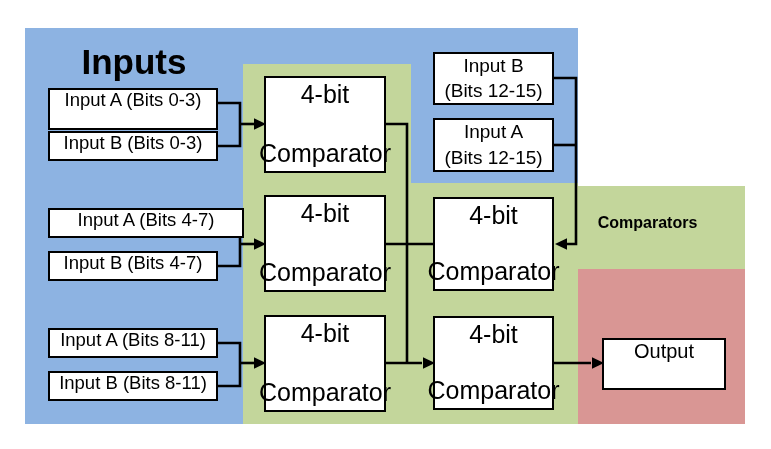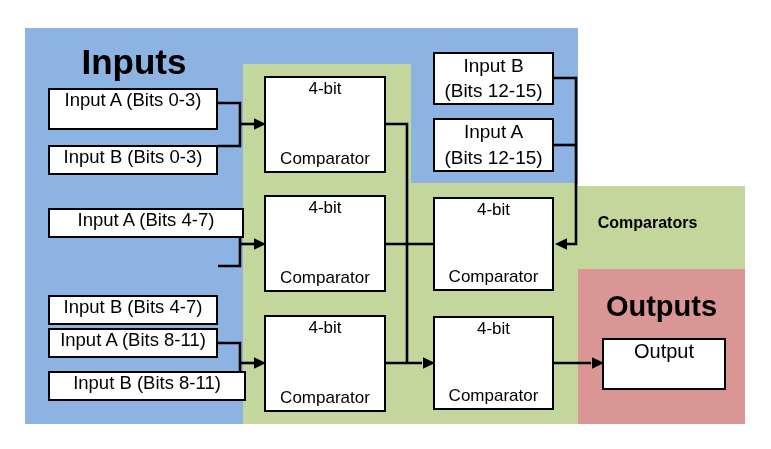--- a/index.html
+++ b/index.html
@@ -12,21 +12,21 @@
   .region.green{background:#C3D69B;}
   .region.red{background:#D99694;}
   .node{
     position:absolute;background:#ffffff;border:2.5px solid #000;box-sizing:border-box;
     display:flex;flex-direction:column;align-items:center;justify-content:space-between;
     text-align:center;line-height:1.12;
   }
   .node .l{display:block;white-space:nowrap;}
   .inbox{font-size:18.5px;}
   .inbox2{font-size:19px;line-height:1.25;}
-  .comp{font-size:17px;line-height:1.35;}
+  .comp{font-size:25px;line-height:1.35;}
   .outbox{font-size:20px;}
   .title{position:absolute;font-weight:700;text-align:center;white-space:nowrap;}
   .title.inputs{left:25px;top:42px;width:218px;font-size:35px;}
   .title.comparators{left:564px;top:214px;width:167px;font-size:16px;}
   .title.outputs{left:578px;top:290px;width:167px;font-size:29px;}
   svg.wires{position:absolute;left:0;top:0;}
   svg.wires path{stroke:#000;stroke-width:2.6;fill:none;}
   svg.wires polygon{fill:#000;stroke:none;}
 </style>
 </head>
@@ -41,21 +41,20 @@
   </div>
   <div>
     <div class="region green" style="left:243px;top:64px;width:168px;height:360px;"></div>
     <div class="region green" style="left:411px;top:183px;width:167px;height:241px;"></div>
     <div class="region green" style="left:578px;top:186px;width:167px;height:83px;"></div>
   </div>
   <div class="region red" style="left:578px;top:269px;width:167px;height:155px;"></div>
 
   <div class="title inputs">Inputs</div>
   <div class="title comparators">Comparators</div>
-  <div class="title outputs">Outputs</div>
 
   <svg class="wires" width="771" height="449">
     <g>
       <path d="M218 103 H240 V146 H218"></path>
       <path d="M240 124 H255"></path>
       <polygon points="266,124 254,118.2 254,129.8"></polygon>
     </g>
     <g>
       <path d="M218 223 H240 V266 H218"></path>
       <path d="M240 244 H255"></path>
@@ -83,33 +82,33 @@
     </g>
     <g>
       <path d="M554 363 H591"></path>
       <polygon points="604,363 592,357.2 592,368.8"></polygon>
     </g>
   </svg>
 
   <div class="node inbox" style="left:48px;top:88px;width:170px;height:42px;">
     <span class="l">Input A (Bits 0-3)</span>
   </div>
-  <div class="node inbox" style="left:48px;top:131px;width:170px;height:30px;margin-top:14px;">
+  <div class="node inbox" style="left:48px;top:131px;width:170px;height:30px;">
     <span class="l">Input B (Bits 0-3)</span>
   </div>
   <div class="node inbox" style="left:48px;top:208px;width:196px;height:30px;">
     <span class="l">Input A (Bits 4-7)</span>
   </div>
-  <div class="node inbox" style="left:48px;top:251px;width:170px;height:30px;margin-top:44px;">
+  <div class="node inbox" style="left:48px;top:251px;width:170px;height:30px;">
     <span class="l">Input B (Bits 4-7)</span>
   </div>
   <div class="node inbox" style="left:48px;top:328px;width:170px;height:30px;">
     <span class="l">Input A (Bits 8-11)</span>
   </div>
-  <div class="node inbox" style="left:48px;top:371px;width:198px;height:30px;">
+  <div class="node inbox" style="left:48px;top:371px;width:170px;height:30px;">
     <span class="l">Input B (Bits 8-11)</span>
   </div>
 
   <div class="node inbox2" style="left:433px;top:52px;width:121px;height:53px;">
     <span class="l">Input B</span>
     <span class="l">(Bits 12-15)</span>
   </div>
   <div class="node inbox2" style="left:433px;top:118px;width:121px;height:54px;">
     <span class="l">Input A</span>
     <span class="l">(Bits 12-15)</span>

